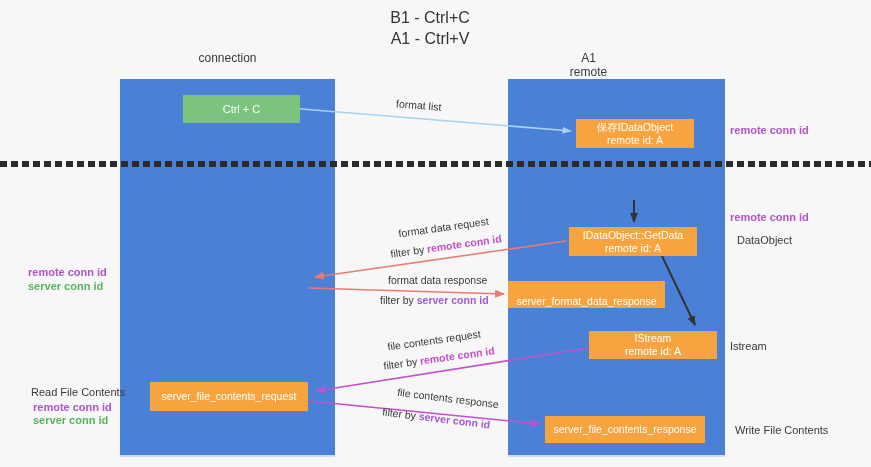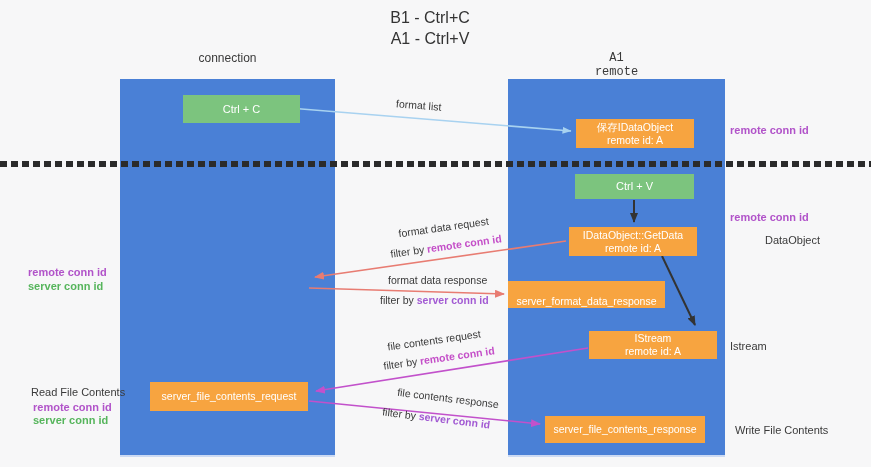--- a/index.html
+++ b/index.html
@@ -6,21 +6,21 @@
   .canvas{
     position:relative;width:871px;height:467px;background:#f7f7f8;
     font-family:"Liberation Sans",sans-serif;color:#3a3a3a;overflow:hidden;
   }
   .title{
     position:absolute;top:7px;left:0;width:860px;text-align:center;
     font-size:16px;line-height:21px;color:#333;
   }
   .lane-header{position:absolute;top:51px;text-align:center;font-size:12px;line-height:14px;color:#3a3a3a;}
   .lane-header.left{left:120px;width:215px;}
-  .lane-header.right{left:508px;width:217px;font-family:Liberation Mono, monospace;}
+  .lane-header.right{left:480px;width:217px;}
   .lane{position:absolute;top:79px;height:376px;background:#4a80d6;border-bottom:2px solid #ccdaf3;}
   .lane.left{left:120px;width:215px;}
   .lane.right{left:508px;width:217px;}
   .sep{
     position:absolute;left:0;top:161px;width:871px;height:6px;
     background:repeating-linear-gradient(90deg,#2b2b2b 0 7px,transparent 7px 11px);
   }
   .arrows{position:absolute;left:0;top:0;z-index:2;}
   .node{
     position:absolute;z-index:3;display:flex;flex-direction:column;justify-content:center;
@@ -87,23 +87,20 @@
 
   <div class="node green" style="left:158px;top:95px;width:117px;height:28px;margin-left:25px;">
     <div>Ctrl + C</div>
   </div>
 
   <div class="node orange" style="left:576px;top:119px;width:118px;height:29px;">
     <div>保存IDataObject</div>
     <div>remote id: A</div>
   </div>
 
-  <div class="node green" style="left:575px;top:174px;width:119px;height:25px;">
-    <div>Ctrl + V</div>
-  </div>
 
   <div class="node orange" style="left:569px;top:227px;width:128px;height:29px;">
     <div>IDataObject::GetData</div>
     <div>remote id: A</div>
   </div>
 
 
   <div class="node orange" style="left:508px;top:281px;width:157px;height:27px;justify-content:flex-end;">
     <div>server_format_data_response</div>
   </div>
@@ -138,21 +135,21 @@
     <span>filter by </span><span class="kw-magenta">remote conn id</span>
   </div>
 
   <div class="flowlabel rot-down" style="left:397px;top:392px;">file contents response</div>
   <div class="flowlabel rot-down" style="left:382px;top:412px;">
     <span>filter by </span><span class="kw-purple">server conn id</span>
   </div>
 
   <div class="sidelabel lbl-purple" style="left:730px;top:124px;">remote conn id</div>
   <div class="sidelabel lbl-purple" style="left:730px;top:211px;">remote conn id</div>
-  <div class="sidelabel" style="left:730px;top:234px;padding-left:35px;">DataObject</div>
+  <div class="sidelabel" style="left:702px;top:234px;padding-left:35px;">DataObject</div>
   <div class="sidelabel" style="left:730px;top:340px;">Istream</div>
   <div class="sidelabel" style="left:735px;top:424px;">Write File Contents</div>
 
   <div class="sidelabel lbl-purple" style="left:28px;top:266px;">remote conn id</div>
   <div class="sidelabel lbl-green" style="left:28px;top:280px;">server conn id</div>
   <div class="sidelabel" style="left:31px;top:386px;">Read File Contents</div>
   <div class="sidelabel lbl-purple" style="left:33px;top:401px;">remote conn id</div>
   <div class="sidelabel lbl-green" style="left:33px;top:414px;">server conn id</div>
 
 </div>

